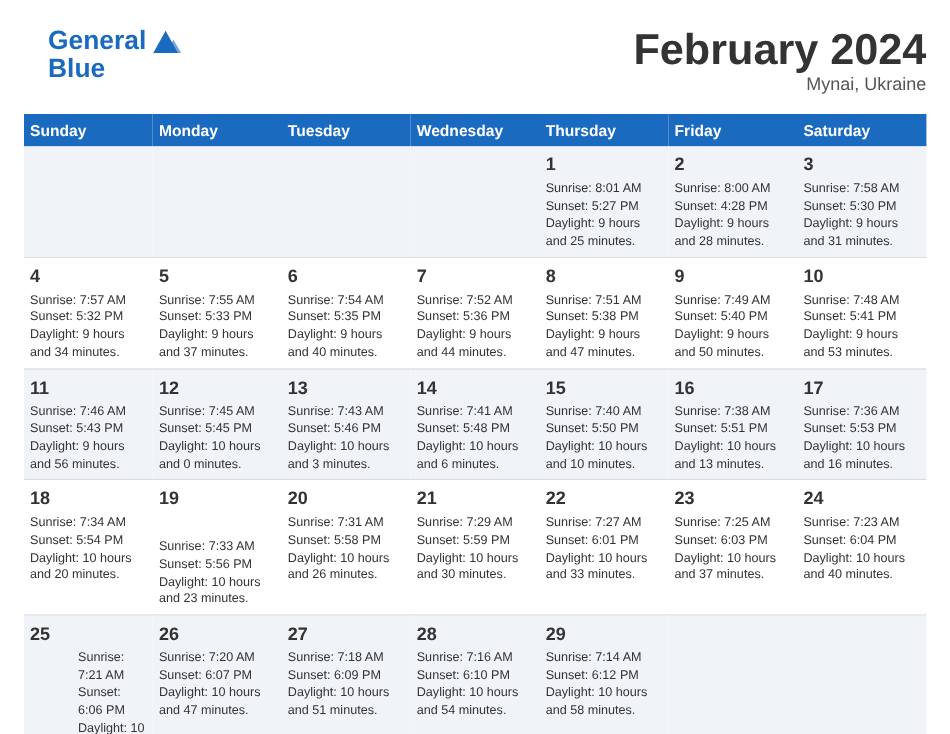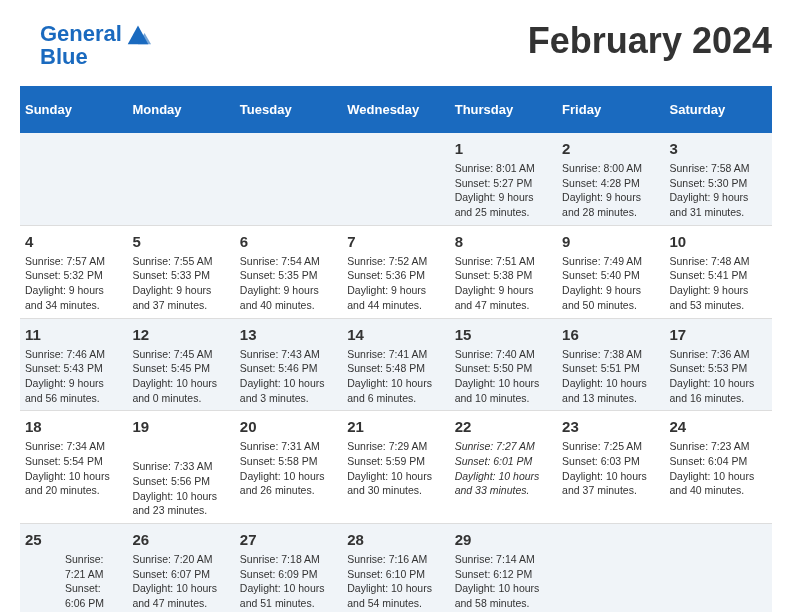--- a/index.html
+++ b/index.html
@@ -49,21 +49,21 @@
       color: #555;
     }
     table {
       width: 100%;
       border-collapse: collapse;
       font-size: 11.5px;
     }
     thead tr th {
       background-color: #1a6abf;
       color: #fff;
-      padding: 16px 5px;
+      padding: 6px 5px;
       text-align: left;
       font-size: 13px;
       font-weight: bold;
     }
     tbody tr {
       border-bottom: 1px solid #ddd;
     }
     tbody tr:nth-child(odd) {
       background: #f9f9f9;
     }
@@ -102,20 +102,21 @@
         <svg class="logo-icon" viewBox="0 0 30 30">
           <polygon points="4,26 15,6 26,26" fill="#1a6abf"></polygon>
           <polygon points="15,26 22,14 29,26" fill="#1a6abf" opacity="0.6"></polygon>
         </svg>
       </div>
       <div style="font-size:22px;font-weight:bold;color:#1a6abf;margin-top:-4px;">Blue</div>
     </div>
   </div>
   <div class="title-area">
     <div class="month-title">February 2024</div>
+    <div class="location">Mynai, Ukraine</div>
   </div>
 </div>
 
 <table>
   <thead>
     <tr>
     <th>Sunday</th>
         <th>Monday</th>
         <th>Tuesday</th>
         <th>Wednesday</th>
@@ -278,21 +279,21 @@
         </td>
         <td>
           <span class="day-number">21</span>
           <div class="day-info" style="white-space: pre-line;">Sunrise: 7:29 AM
 Sunset: 5:59 PM
 Daylight: 10 hours
 and 30 minutes.</div>
         </td>
         <td>
           <span class="day-number">22</span>
-          <div class="day-info" style="white-space: pre-line; font-style: italic;">Sunrise: 7:27 AM
+          <div class="day-info" style="white-space: pre-line;">Sunrise: 7:27 AM
 Sunset: 6:01 PM
 Daylight: 10 hours
 and 33 minutes.</div>
         </td>
         <td>
           <span class="day-number">23</span>
           <div class="day-info" style="white-space: pre-line;">Sunrise: 7:25 AM
 Sunset: 6:03 PM
 Daylight: 10 hours
 and 37 minutes.</div>

